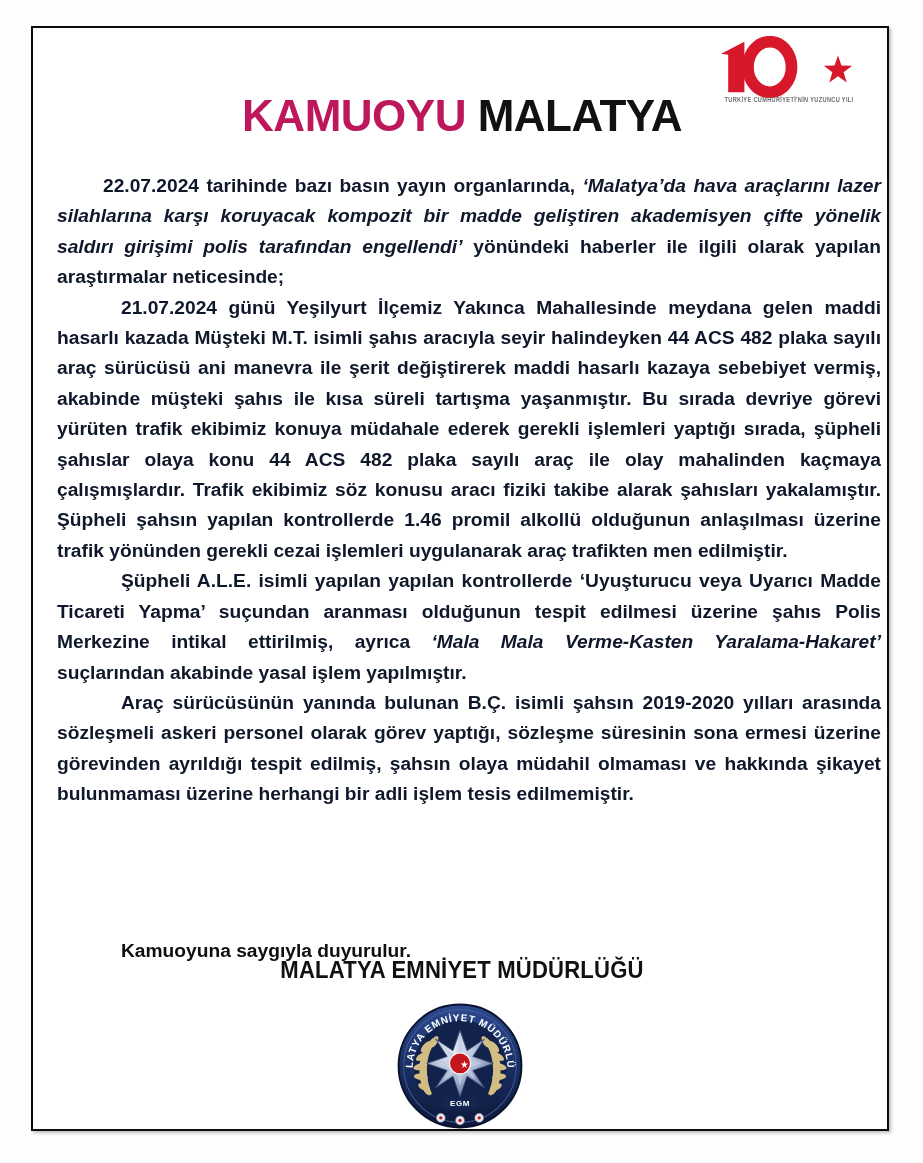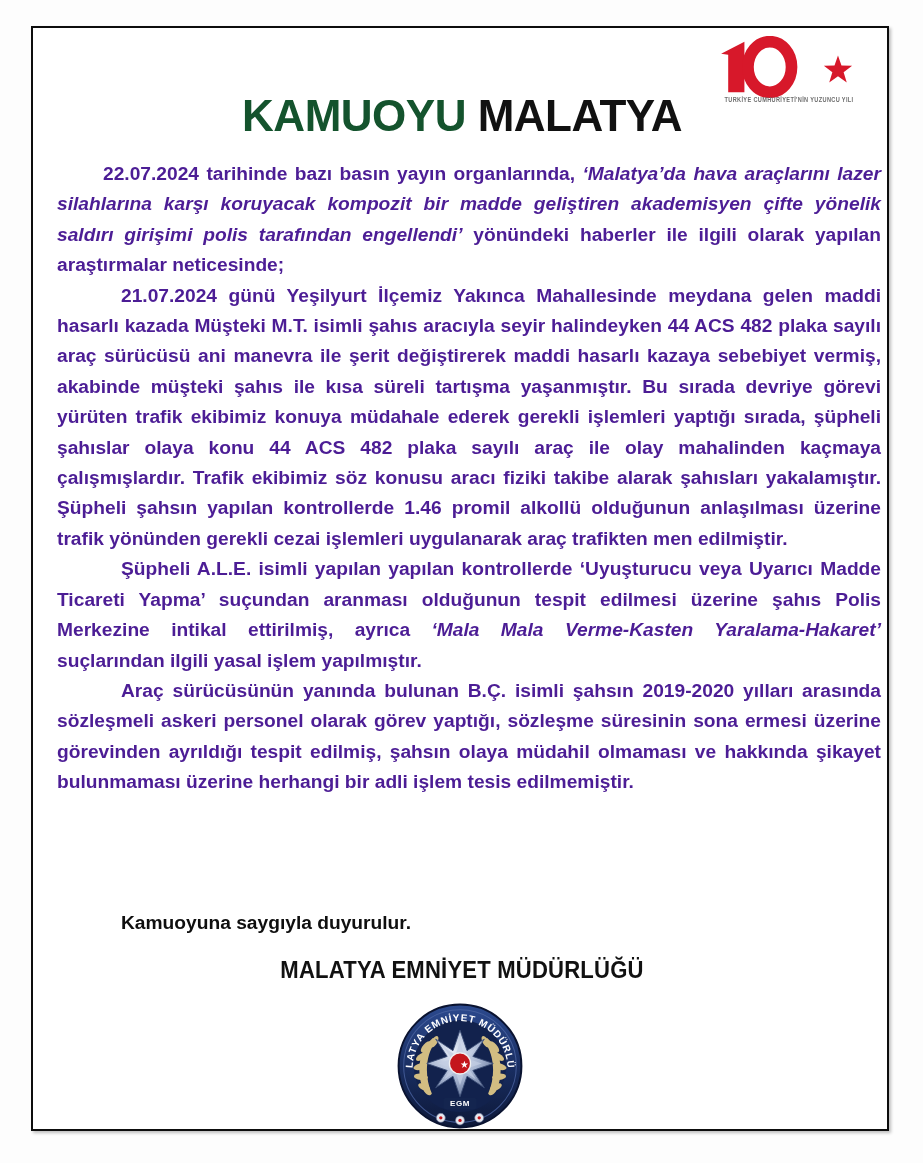--- a/index.html
+++ b/index.html
@@ -69,32 +69,32 @@
     text-align: center;
   }
   #title-block .title {
     font-size: 44px;
     font-weight: 800;
     letter-spacing: -0.5px;
     line-height: 1;
     white-space: nowrap;
     transform: scaleX(0.97);
   }
-  #title-block .t-red { color: #14532d; text-align: center; }
+  #title-block .t-red { color: #be185d; text-align: center; }
   #title-block .t-black { color: #111111; }
 
   
   #body-text {
     position: absolute;
     left: 24px;
-    top: 131px;
+    top: 143px;
     width: 824px;
     font-size: 19.2px;
     line-height: 30.4px;
-    color: #4c1d95;
+    color: #0f172a;
     font-weight: 700;
     text-align: justify;
     text-justify: inter-word;
   }
   #body-text p {
     margin: 0 0 0 0;
     text-indent: 46px;
   }
   #body-text p.indent-wide { text-indent: 64px; }
   #body-text .q-light {
@@ -105,21 +105,21 @@
   
   #closing {
     position: absolute;
     left: 24px;
     top: 884px;
     width: 824px;
     font-size: 19.2px;
     font-weight: 700;
     color: #0f0f0f;
   }
-  #closing .closing-line { text-indent: 64px; }
+  #closing .closing-line { text-indent: 64px; margin-top: 28px; }
   #signature {
     position: absolute;
     left: 0;
     top: 929px;
     width: 858px;
     text-align: center;
     font-size: 23px;
     font-weight: 800;
     letter-spacing: 0.2px;
     color: #111111;
@@ -171,21 +171,21 @@
         <span class="t-red">KAMUOYU</span><span class="t-black"> MALATYA</span>
       </span>
     </div>
 
     <div id="body-text">
 
       <p><span>22.07.2024 tarihinde bazı basın yayın organlarında, </span><span class="q-light">‘Malatya’da hava araçlarını lazer silahlarına karşı koruyacak kompozit bir madde geliştiren akademisyen çifte yönelik saldırı girişimi polis tarafından engellendi’</span><span> yönündeki haberler ile ilgili olarak yapılan araştırmalar neticesinde;</span></p>
 
       <p class="indent-wide">21.07.2024 günü Yeşilyurt İlçemiz Yakınca Mahallesinde meydana gelen maddi hasarlı kazada Müşteki M.T. isimli şahıs aracıyla seyir halindeyken 44 ACS 482 plaka sayılı araç sürücüsü ani manevra ile şerit değiştirerek maddi hasarlı kazaya sebebiyet vermiş, akabinde müşteki şahıs ile kısa süreli tartışma yaşanmıştır. Bu sırada devriye görevi yürüten trafik ekibimiz konuya müdahale ederek gerekli işlemleri yaptığı sırada, şüpheli şahıslar olaya konu 44 ACS 482 plaka sayılı araç ile olay mahalinden kaçmaya çalışmışlardır. Trafik ekibimiz söz konusu aracı fiziki takibe alarak şahısları yakalamıştır. Şüpheli şahsın yapılan kontrollerde 1.46 promil alkollü olduğunun anlaşılması üzerine trafik yönünden gerekli cezai işlemleri uygulanarak araç trafikten men edilmiştir.</p>
 
-      <p class="indent-wide"><span>Şüpheli A.L.E. isimli yapılan yapılan kontrollerde </span><span>‘Uyuşturucu veya Uyarıcı Madde Ticareti Yapma’</span><span> suçundan aranması olduğunun tespit edilmesi üzerine şahıs Polis Merkezine intikal ettirilmiş, ayrıca </span><span class="q-light">‘Mala Mala Verme-Kasten Yaralama-Hakaret’</span><span> suçlarından ilgili yasal işlem yapılmıştır.</span></p>
+      <p class="indent-wide"><span>Şüpheli A.L.E. isimli yapılan yapılan kontrollerde </span><span>‘Uyuşturucu veya Uyarıcı Madde Ticareti Yapma’</span><span> suçundan aranması olduğunun tespit edilmesi üzerine şahıs Polis Merkezine intikal ettirilmiş, ayrıca </span><span class="q-light">‘Mala Mala Verme-Kasten Yaralama-Hakaret’</span><span> suçlarından akabinde yasal işlem yapılmıştır.</span></p>
 
       <p class="indent-wide">Araç sürücüsünün yanında bulunan B.Ç. isimli şahsın 2019-2020 yılları arasında sözleşmeli askeri personel olarak görev yaptığı, sözleşme süresinin sona ermesi üzerine görevinden ayrıldığı tespit edilmiş, şahsın olaya müdahil olmaması ve hakkında şikayet bulunmaması üzerine herhangi bir adli işlem tesis edilmemiştir.</p>
 
     </div>
 
     <div id="closing">
       <div class="closing-line">Kamuoyuna saygıyla duyurulur.</div>
     </div>
 
     <div id="signature">MALATYA EMNİYET MÜDÜRLÜĞÜ</div>

